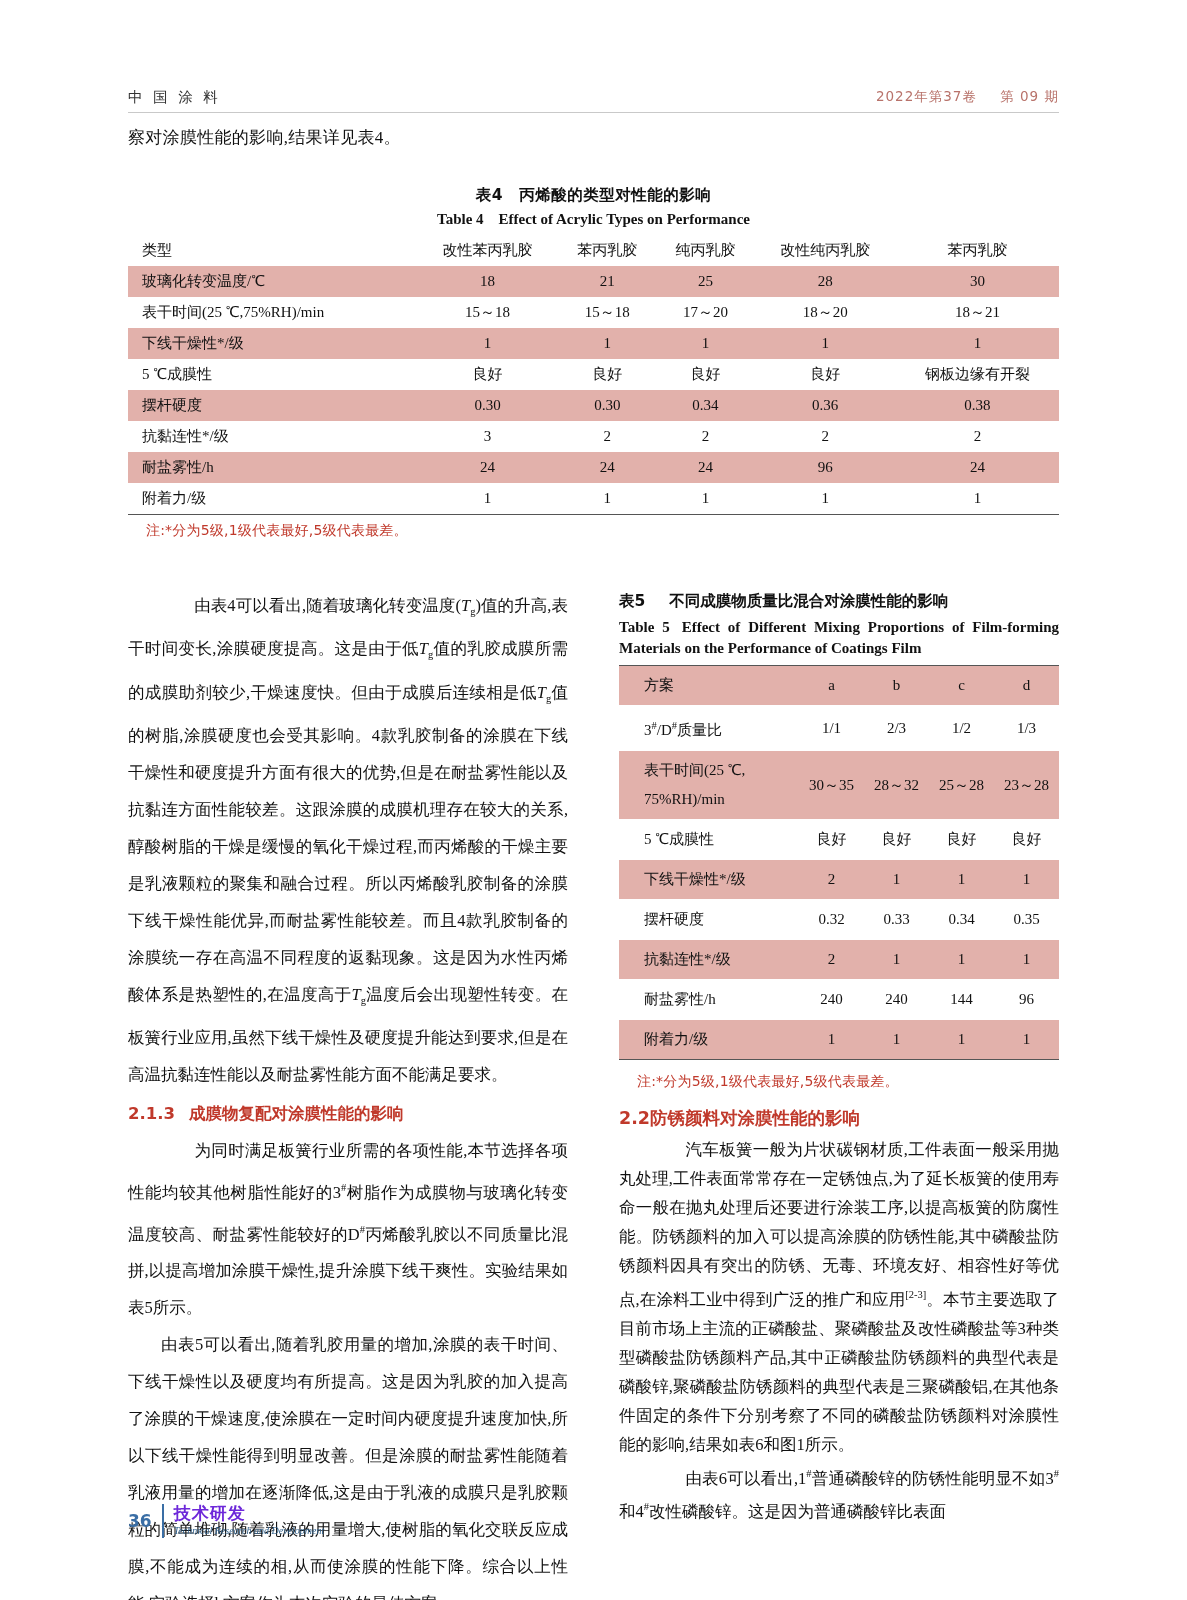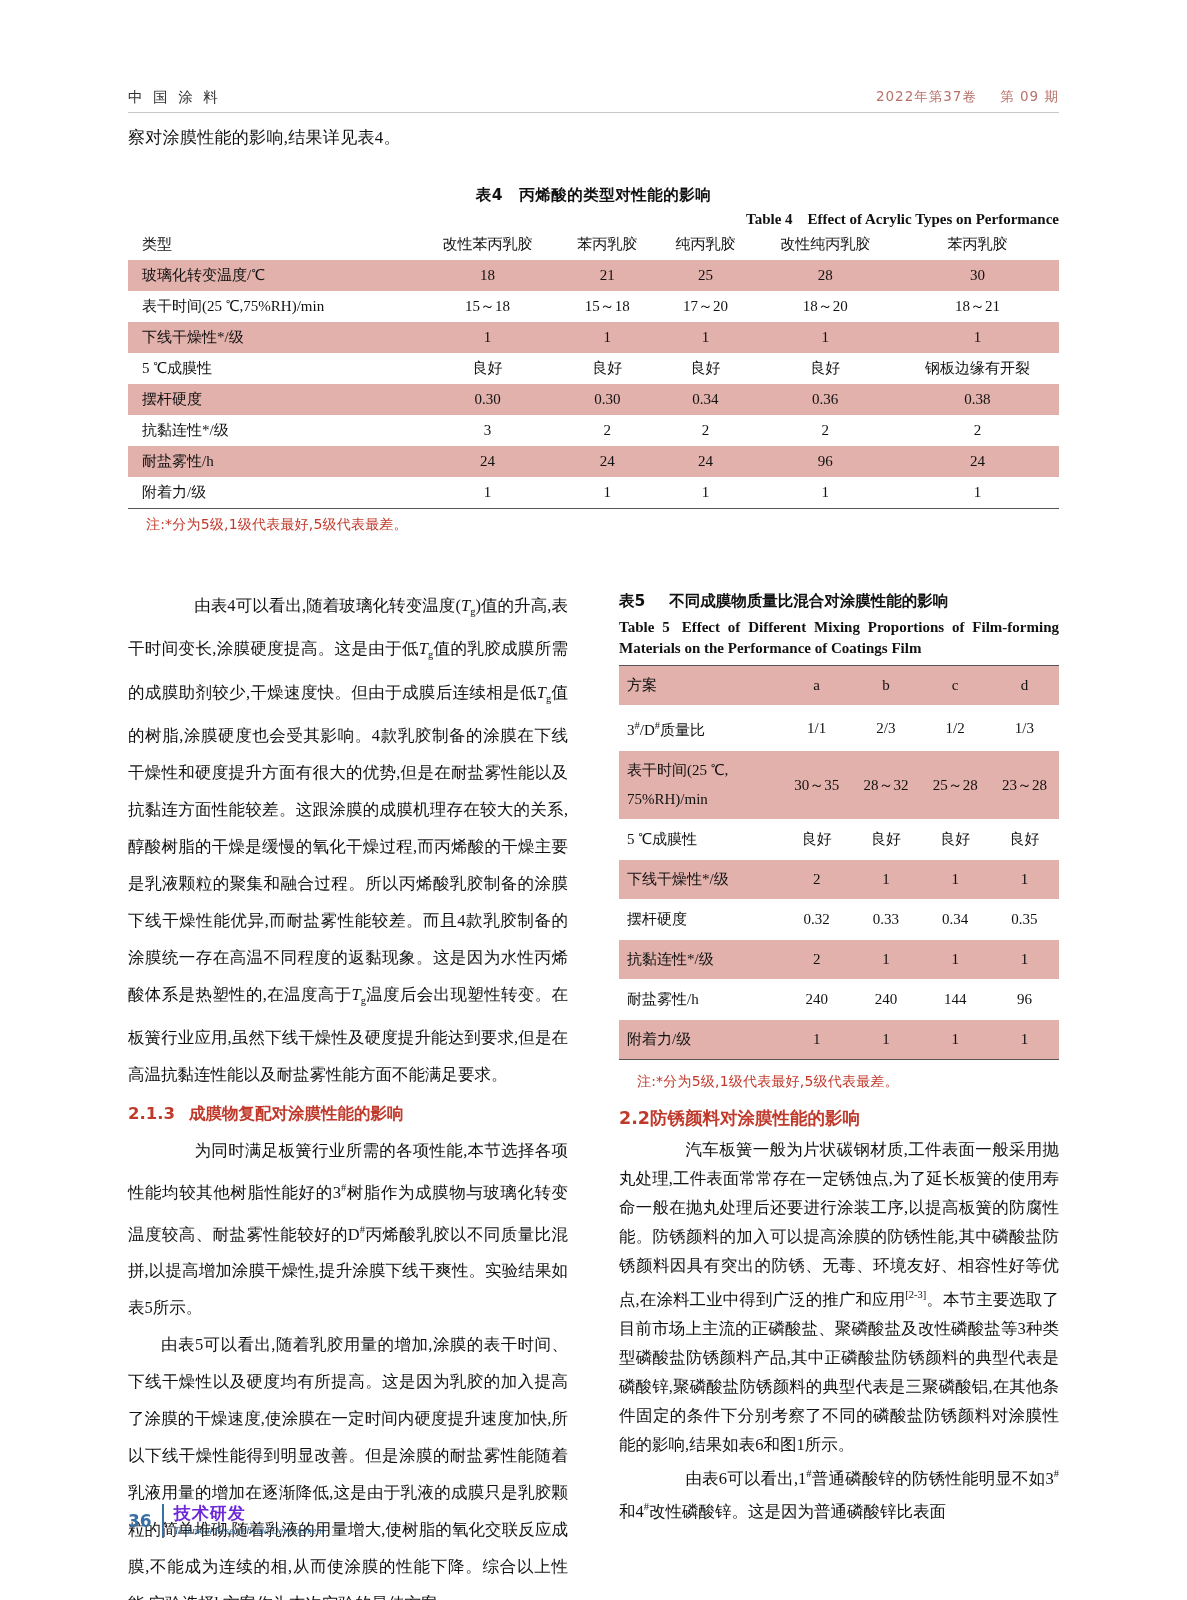--- a/index.html
+++ b/index.html
@@ -72,24 +72,25 @@
   }
   .tbl-title {
     text-align: center;
     font-size: 15.5px;
     font-weight: bold;
     font-family: "DejaVu Sans", sans-serif;
     margin-bottom: 4px;
     letter-spacing: 0.5px;
   }
   .tbl-title-en {
-    text-align: right;
+    text-align: center;
     font-size: 15px;
     font-weight: bold;
     font-family: "Liberation Serif", serif;
+    margin-bottom: 6px;
   }
   table.t4 {
     border-collapse: collapse;
     width: 100%;
     font-size: 15px;
   }
   table.t4 td, table.t4 th {
     padding: 6px 4px;
     text-align: center;
     font-weight: normal;
@@ -179,21 +180,21 @@
     font-size: 15px;
     table-layout: fixed;
   }
   table.t5 td {
     padding: 5px 3px;
     text-align: center;
     border-bottom: 1px solid #ffffff;
   }
   table.t5 td.lbl {
     text-align: left;
-    padding-left: 8px;
+    padding-left: 25px;
     width: 152px;
   }
   .t5 tr.shade td { background: #e2b1ab; }
   .t5 tr.plain td { background: #ffffff; }
   .t5 .toprule td { border-top: 1.4px solid #555; }
   .t5 .botrule td { border-bottom: 1.4px solid #555; }
 
   
   .footer {
     position: absolute;

